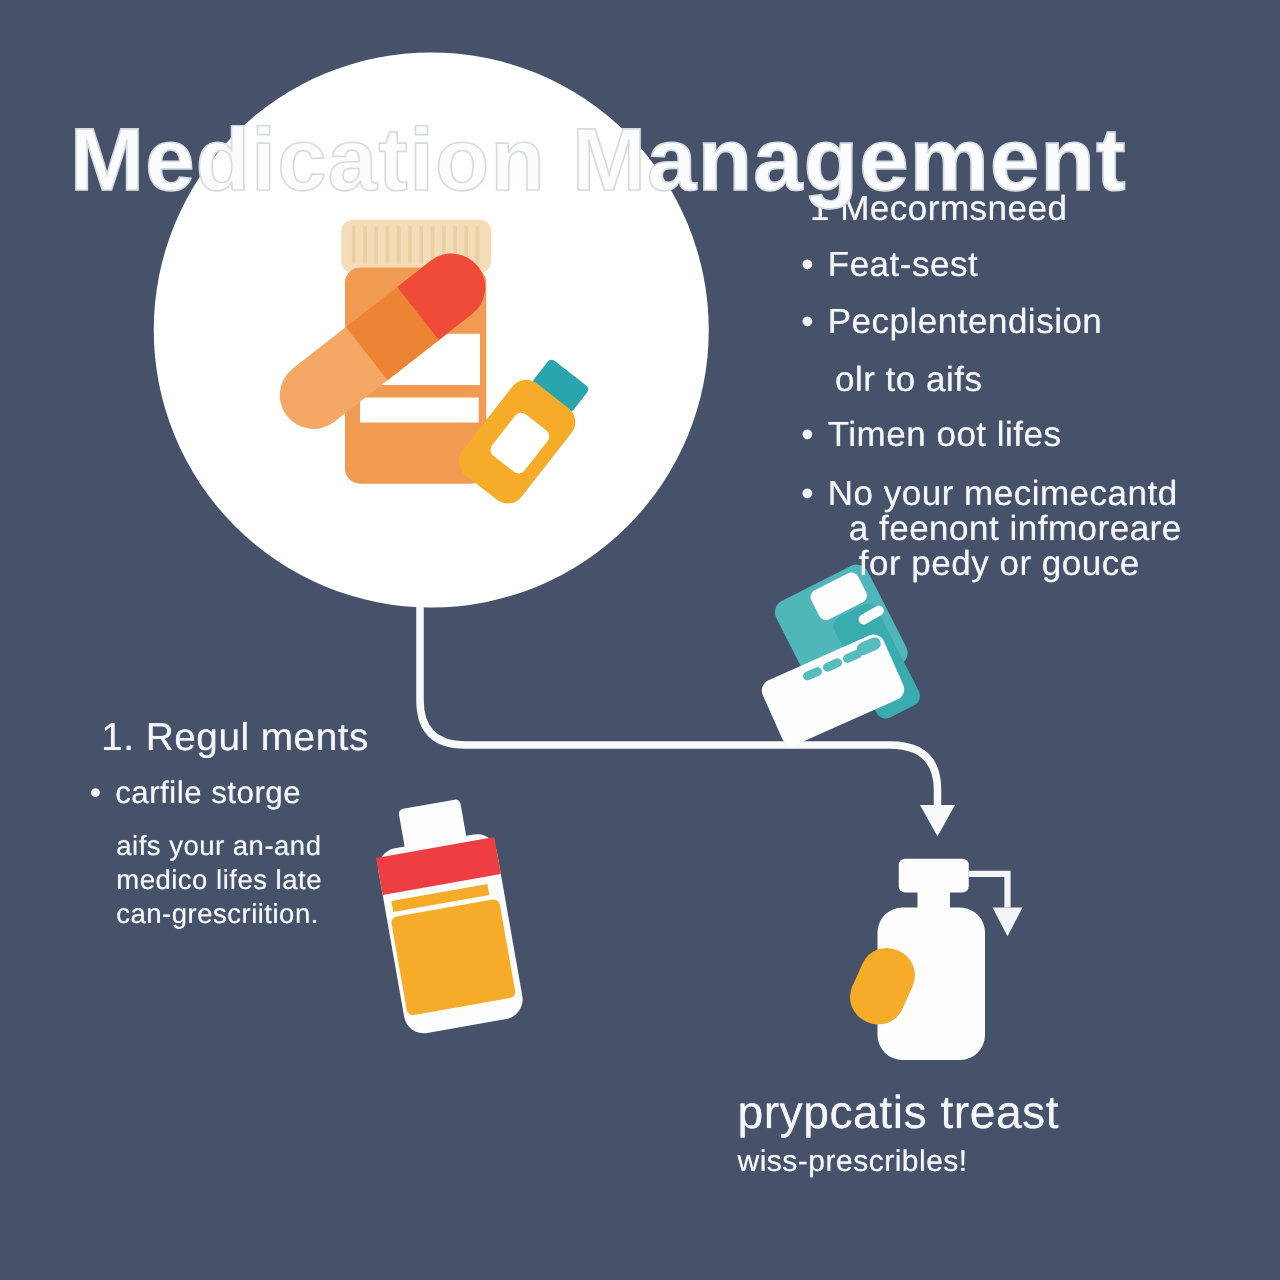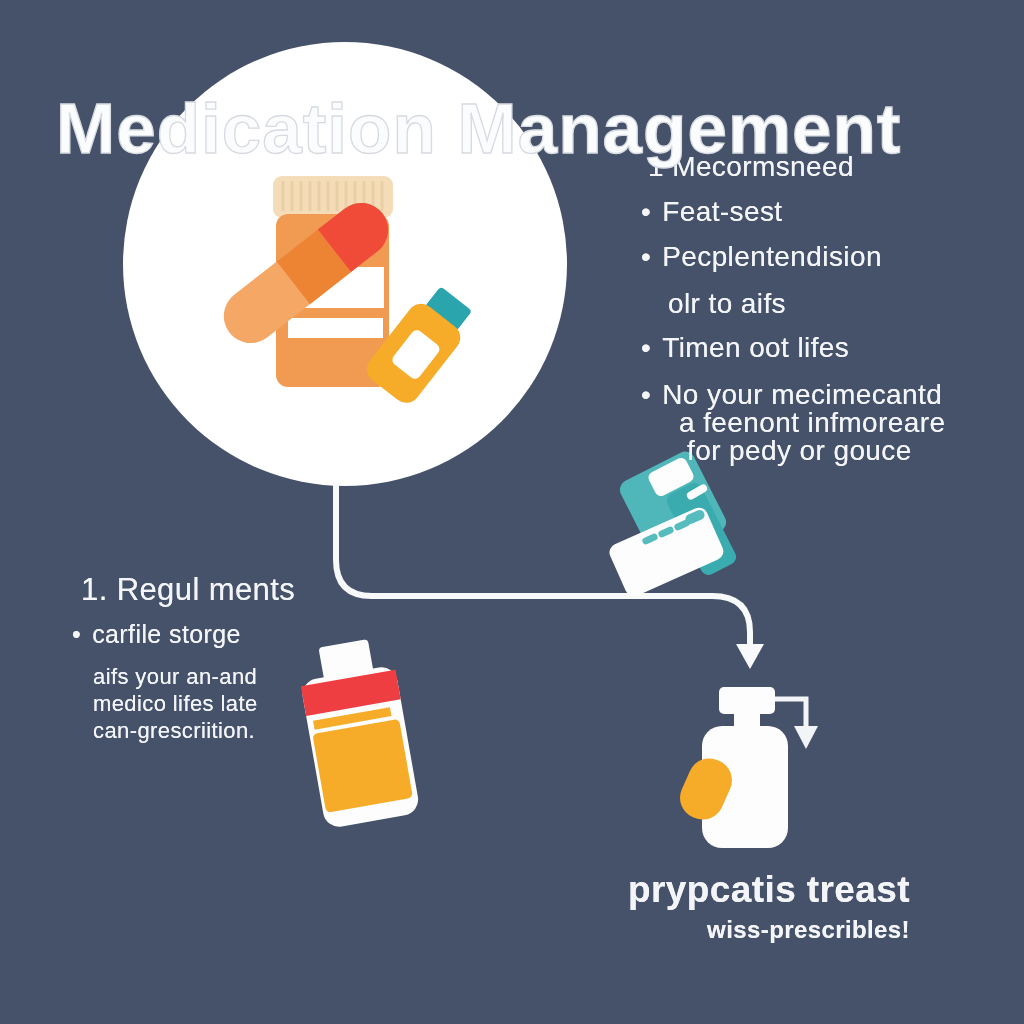--- a/index.html
+++ b/index.html
@@ -17,21 +17,21 @@
   }
   .t{
     position:absolute;z-index:2;white-space:nowrap;
     color:var(--text-color,#F3F5F8);
     letter-spacing:.4px;line-height:1.15;
     text-shadow:0 0 .6px rgba(243,245,248,.85);
   }
   .fs31{font-size:31px}.fs29{font-size:25px}.fs28{font-size:28px}
   .fs25{font-size:22px}.fs24{font-size:28px}.fs37{font-size:37px}.fs30{font-size:24px}
   .b{margin-right:11px}
-  .caption{left:590px;width:320px;text-align:right;font-weight:bold;}
+  .caption{left:590px;width:320px;text-align:left;}
 </style>
 </head>
 <body>
 
 <svg class="art" width="1024" height="1024" viewBox="0 0 1024 1024">
 
   <circle cx="345" cy="264" r="222" fill="var(--circle,#FFFFFF)"></circle>
 
   <g>
     <rect x="273" y="176" width="120" height="42" rx="9" fill="var(--cap-tan,#F5DCB8)"></rect>

